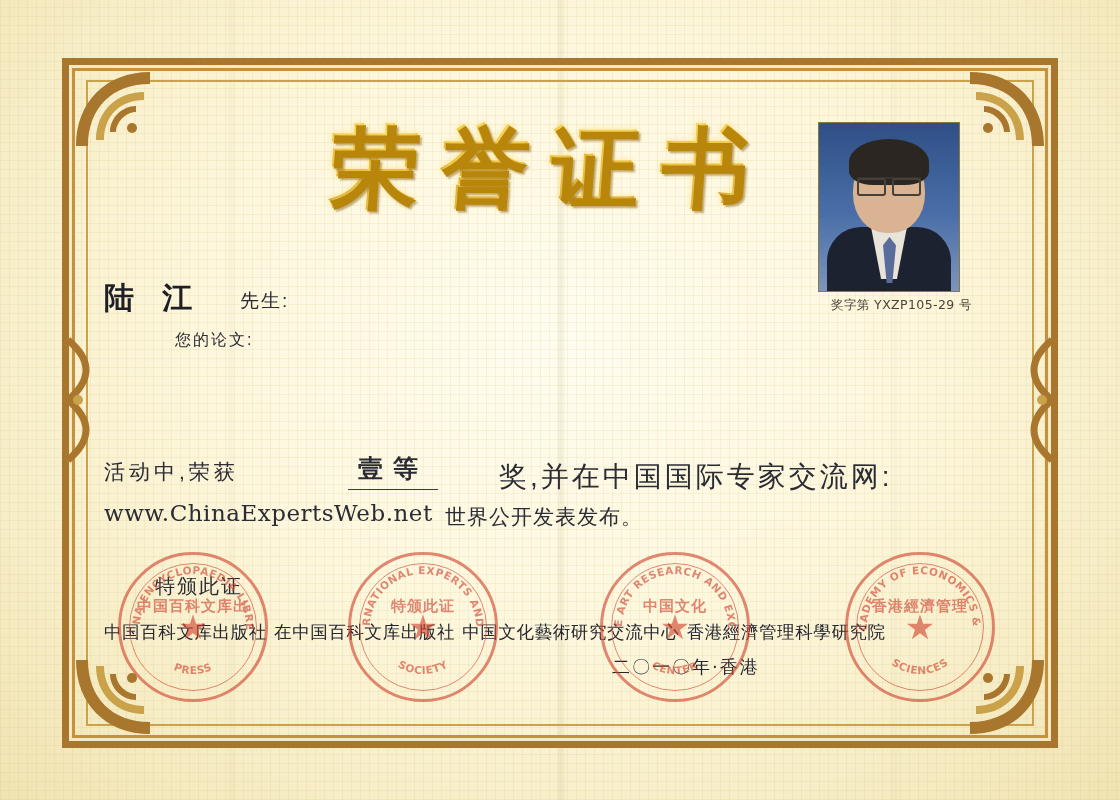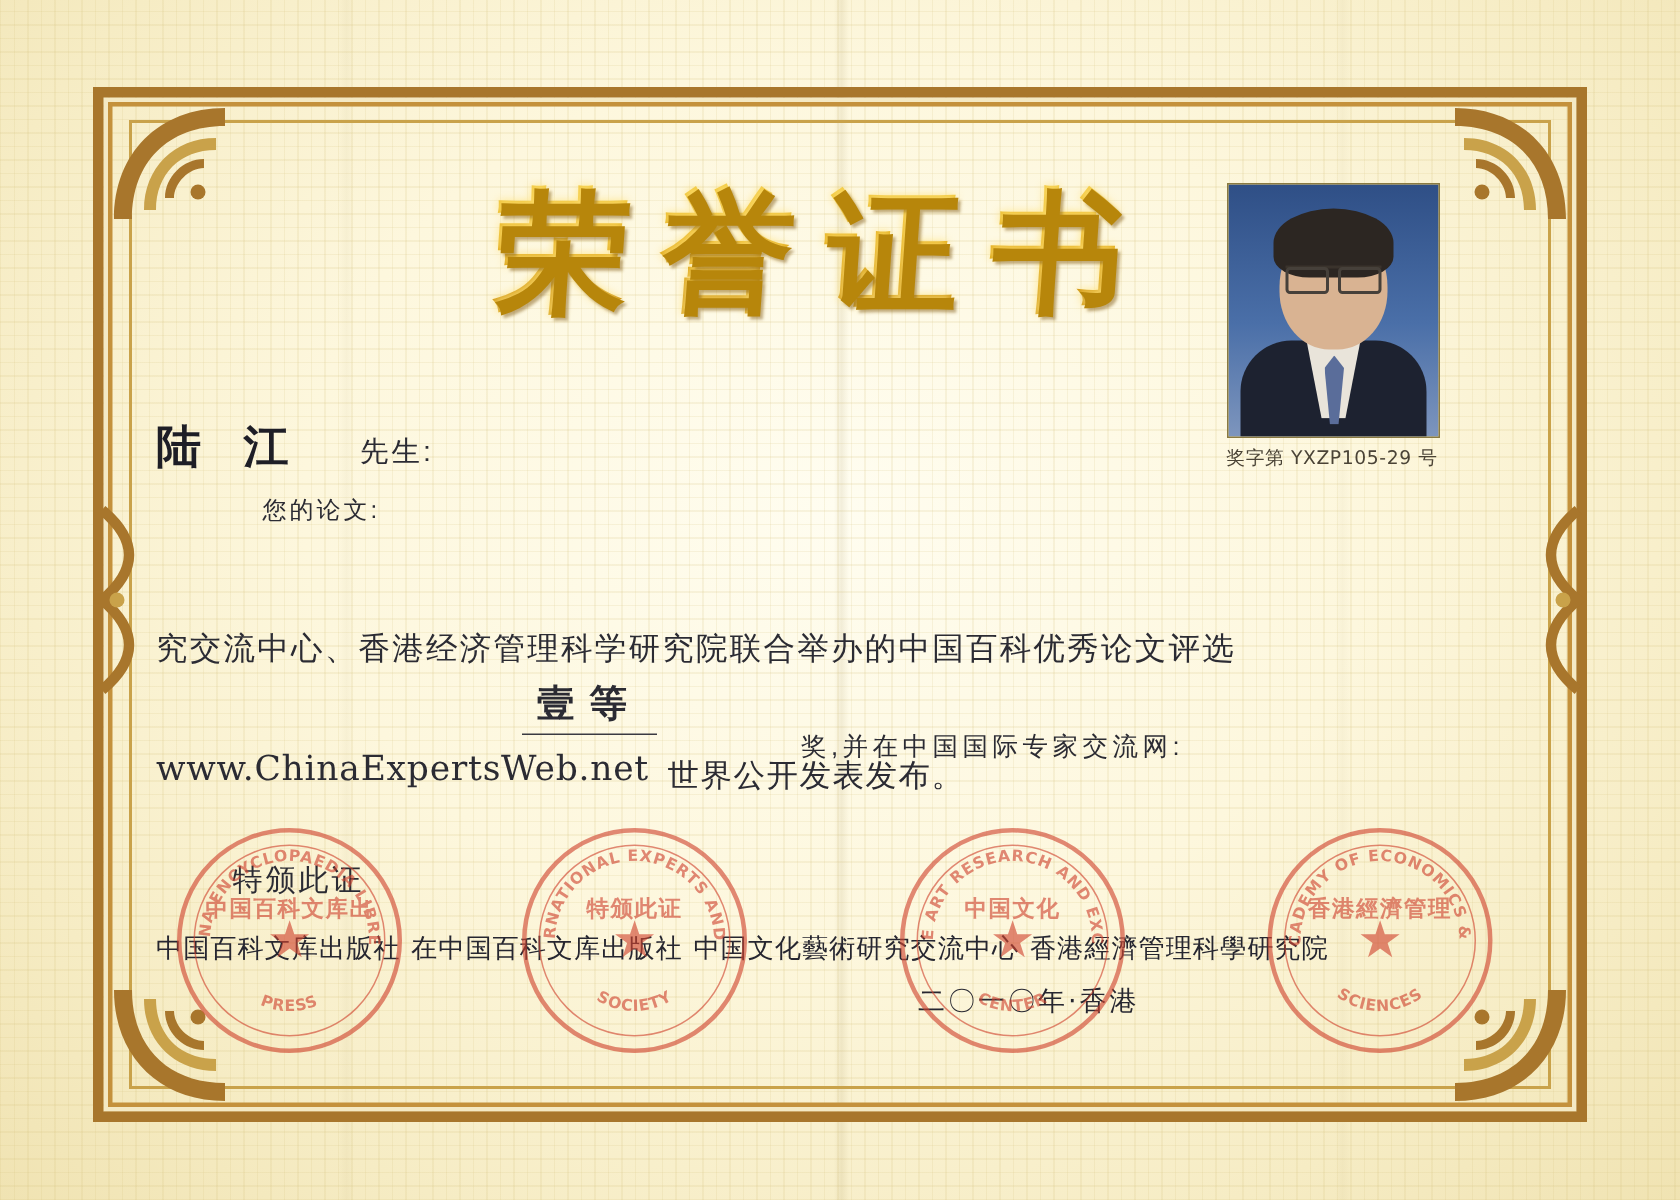--- a/index.html
+++ b/index.html
@@ -69,37 +69,37 @@
   .ph-hair{position:absolute;left:30px;top:16px;width:80px;height:46px;border-radius:50% 50% 30% 30%;background:#2c2622;}
   .ph-glass{position:absolute;left:38px;top:54px;width:64px;height:16px;border-top:2px solid #3a332c;}
   .ph-glass:before,.ph-glass:after{content:"";position:absolute;top:-1px;width:25px;height:14px;border:2px solid #46403a;border-radius:3px;}
   .ph-glass:before{left:0;}
   .ph-glass:after{right:0;}
   .ph-body{position:absolute;left:8px;top:104px;width:124px;height:64px;background:#1d2230;border-radius:34px 34px 0 0;}
   .ph-shirt{position:absolute;left:52px;top:104px;width:36px;height:52px;background:#e9e4da;clip-path:polygon(0 0,100% 0,72% 100%,28% 100%);}
   .ph-tie{position:absolute;left:64px;top:114px;width:13px;height:46px;background:#5a6d9a;clip-path:polygon(50% 0,100% 18%,72% 100%,28% 100%,0 18%);}
 
   .seal-no{
-    position:absolute;left:812px;top:297px;width:152px;text-align:center;
+    position:absolute;left:812px;top:297px;width:179px;text-align:center;
     font-size:12.5px;color:#4a4336;letter-spacing:.4px;
   }
 
   
   .body-txt{position:absolute;color:#2b2b33;font-family:Liberation Sans, sans-serif;}
   .l-name{left:104px;top:278px;font-size:30px;font-weight:bold;letter-spacing:10px;color:#1e1e26;}
   .l-mr{left:240px;top:288px;font-size:19px;letter-spacing:2px;}
   .l-paper-lead{left:175px;top:330px;font-size:16px;letter-spacing:2px;}
   .l-paper-title{left:330px;top:325px;font-size:23px;font-weight:bold;letter-spacing:1px;
       border-bottom:1.5px solid #3a3a42;padding:0 6px 3px 6px;}
   .l-p1{left:165px;top:372px;font-size:21px;letter-spacing:1.5px;}
   .l-p2{left:104px;top:418px;font-size:21px;letter-spacing:1.5px;}
   .l-p3a{left:104px;top:458px;font-size:21px;letter-spacing:4px;}
   .l-award{left:348px;top:452px;font-size:25px;font-weight:bold;letter-spacing:10px;
       border-bottom:1.5px solid #3a3a42;padding:0 10px 4px 10px;}
-  .l-p3b{left:534px;top:458px;font-size:17px;letter-spacing:3px;margin-top:28px;}
+  .l-p3b{left:499px;top:458px;font-size:28px;letter-spacing:3px;}
   .l-url{left:104px;top:500px;font-size:23px;font-family:"DejaVu Serif","Liberation Serif",serif;letter-spacing:.5px;}
   .l-url-tail{left:445px;top:503px;font-size:21px;letter-spacing:1px;}
   .l-special{left:155px;top:545px;font-size:20px;letter-spacing:2px;margin-top:28px;}
 
   
   .footer{
     position:absolute;left:104px;top:620px;width:940px;
     font-size:17.5px;color:#262630;letter-spacing:.6px;white-space:nowrap;
   }
   .footer span{margin-right:1px;}
@@ -191,21 +191,21 @@
     <div class="ph-hair"></div>
     <div class="ph-glass"></div>
   </div>
   <div class="seal-no">奖字第 YXZP105-29 号</div>
 
   <div class="body-txt l-name">陆 江</div>
   <div class="body-txt l-mr">先生:</div>
 
   <div class="body-txt l-paper-lead">您的论文:</div>
 
-  <div class="body-txt l-p2">究交流中心、香港经济管理科学研究院联合举办的中国百科优秀论文评选</div>
+  <div class="body-txt l-p3a">活动中,荣获</div>
   <div class="body-txt l-award">壹等</div>
   <div class="body-txt l-p3b">奖,并在中国国际专家交流网:</div>
   <div class="body-txt l-url">www.ChinaExpertsWeb.net</div>
   <div class="body-txt l-url-tail">世界公开发表发布。</div>
   <div class="body-txt l-special">特颁此证</div>
 
   <div class="footer">
     <span>中国百科文库出版社</span>
     <span>在中国百科文库出版社</span>
     <span>中国文化藝術研究交流中心</span>

